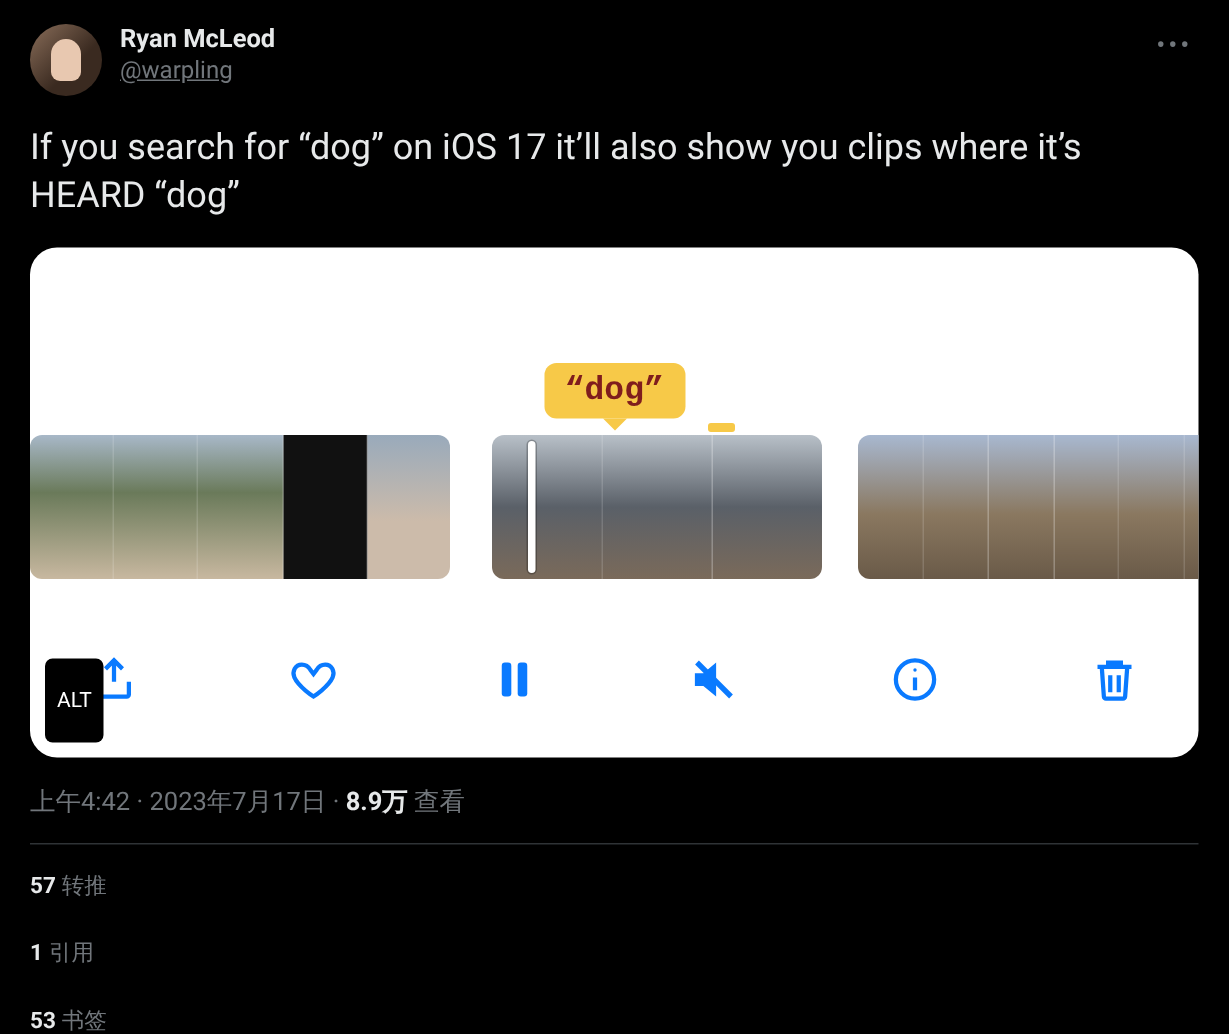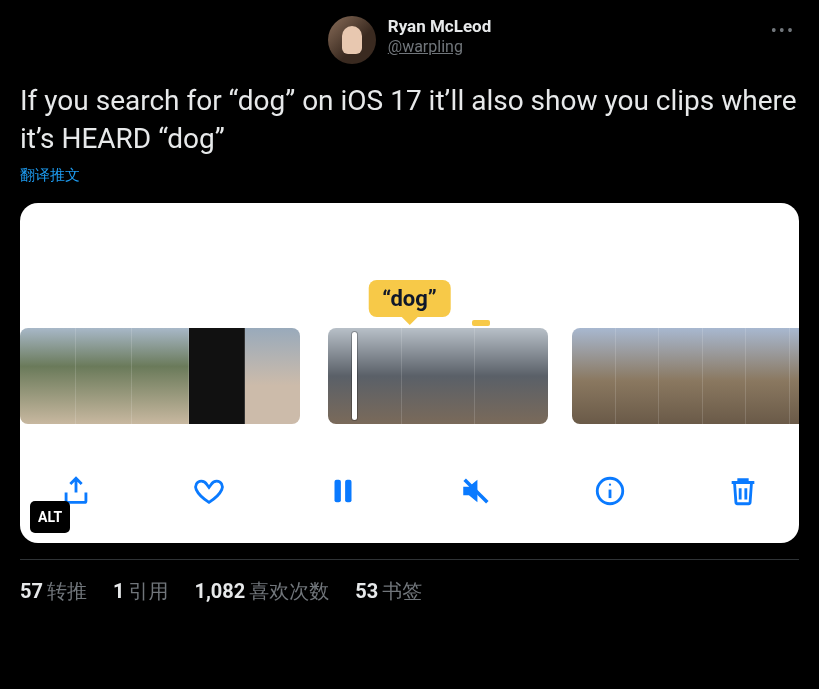--- a/index.html
+++ b/index.html
@@ -12,21 +12,20 @@
     overflow: hidden;
   }
   .tweet {
     padding: 16px 20px 0 20px;
   }
   .header {
     display: flex;
     align-items: flex-start;
     gap: 12px;
     position: relative;
-    justify-content: center;
   }
   .avatar {
     width: 48px;
     height: 48px;
     border-radius: 50%;
     background: linear-gradient(135deg, #8a6e5a 0%, #3a2a20 60%);
     flex-shrink: 0;
     overflow: hidden;
     position: relative;
   }
@@ -46,21 +45,21 @@
     right: 0;
     top: 0;
     color: #71767b;
     font-size: 18px;
     letter-spacing: 2px;
     cursor: pointer;
     padding: 4px;
   }
   .body-text {
     margin-top: 18px;
-    font-size: 28px;
+    font-size: 24px;
     line-height: 1.35;
     color: #e7e9ea;
   }
   .translate-link {
     margin-top: 8px;
     color: #1d9bf0;
     font-size: 15px;
     cursor: pointer;
   }
   .media-card {
@@ -71,25 +70,26 @@
     position: relative;
     height: 340px;
   }
   .media-top { height: 125px; }
   .tooltip {
     position: absolute;
     top: 77px;
     left: 50%;
     transform: translateX(-50%);
     background: #f7c948;
-    color: #0f172a;
+    color: #7f1d1d;
     font-weight: 700;
     font-size: 22px;
     padding: 6px 14px;
     border-radius: 8px;
+    font-family: Liberation Mono, monospace;
   }
   .tooltip::after {
     content: "";
     position: absolute;
     bottom: -8px;
     left: 50%;
     transform: translateX(-50%);
     border-left: 8px solid transparent;
     border-right: 8px solid transparent;
     border-top: 8px solid #f7c948;
@@ -164,63 +164,63 @@
     cursor: pointer;
   }
   .ctrl svg { width: 34px; height: 34px; stroke: #0a7aff; fill: none; stroke-width: 2; }
   .ctrl.filled svg { fill: #0a7aff; stroke: none; }
   .alt-badge {
     position: absolute;
     left: 10px;
     bottom: 10px;
     background: #000;
     color: #fff;
-    font-weight: 700;
+    font-weight: 400;
     font-size: 14px;
-    padding: 8px 8px;
+    padding: 20px 8px;
     border-radius: 5px;
     cursor: pointer;
   }
   .meta-line {
     margin-top: 18px;
     font-size: 17px;
     color: #71767b;
   }
   .meta-line .views-count { color: #e7e9ea; font-weight: 700; }
   .divider {
     margin-top: 16px;
     border-top: 1px solid #2f3336;
   }
   .stats {
     display: flex;
     gap: 26px;
     padding: 18px 0 0 0;
-    font-size: 20px;
+    font-size: 15px;
     color: #71767b;
+    flex-direction: column;
   }
   .stats .num { color: #e7e9ea; font-weight: 700; margin-right: 4px; }
   .stat-item { cursor: pointer; }
 </style>
 </head>
 <body>
 
 <div class="tweet">
 
   <div class="header">
     <div class="avatar"></div>
     <div class="names">
       <div class="display-name">Ryan McLeod</div>
       <div class="handle">@warpling</div>
     </div>
     <div class="more-icon">•••</div>
   </div>
 
   <div class="body-text">If you search for “dog” on iOS 17 it’ll also show you clips where it’s HEARD “dog”</div>
 
-  <div class="translate-link">翻译推文</div>
 
   <div class="media-card">
     <div class="media-top"></div>
     <div class="tooltip">“dog”</div>
     <div class="play-marker"></div>
 
     <div class="timeline">
       <div class="clip-group g1">
         <div class="frame"></div>
         <div class="frame"></div>
@@ -277,23 +277,25 @@
       <div class="ctrl">
         <svg viewBox="0 0 24 24">
             <path d="M4 6h16M9 6V4h6v2M6 6l1 14a1 1 0 0 0 1 1h8a1 1 0 0 0 1-1l1-14M10 10v8M14 10v8"></path>
           </svg>
       </div>
     </div>
 
     <div class="alt-badge">ALT</div>
   </div>
 
+  <div class="meta-line">
+    <span>上午4:42</span><span> · </span><span>2023年7月17日</span><span> · </span><span class="views-count">8.9万</span><span> 查看</span>
+  </div>
 
   <div class="divider"></div>
 
   <div class="stats">
     <span class="stat-item"><span class="num">57</span><span>转推</span></span>
     <span class="stat-item"><span class="num">1</span><span>引用</span></span>
-    <span class="stat-item"><span class="num">1,082</span><span>喜欢次数</span></span>
     <span class="stat-item"><span class="num">53</span><span>书签</span></span>
   </div>
 
 </div>
 
 </body></html>

